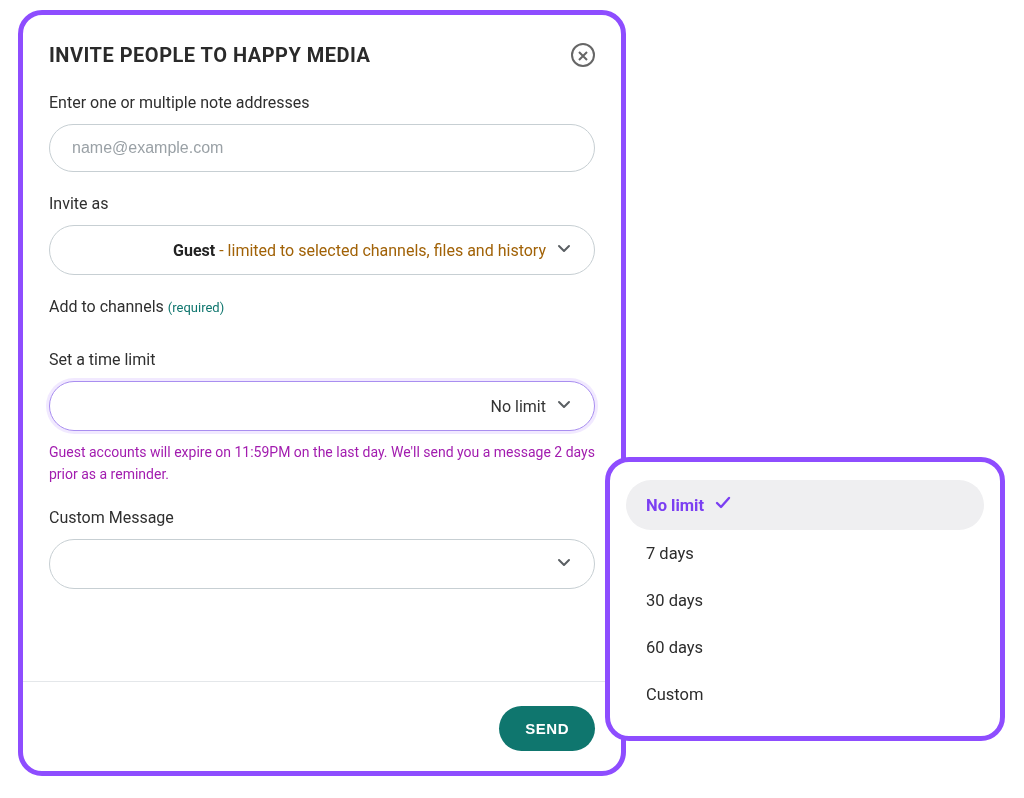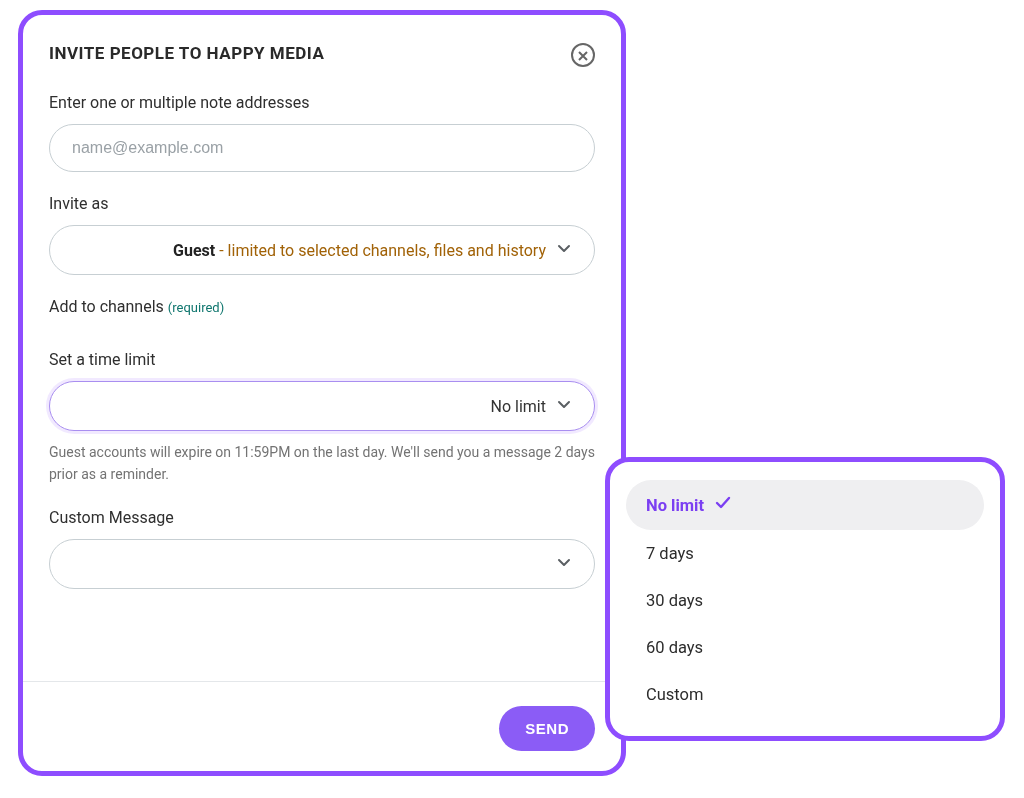--- a/index.html
+++ b/index.html
@@ -23,21 +23,21 @@
     display: flex;
     flex-direction: column;
   }
   .modal-header {
     display: flex;
     justify-content: space-between;
     align-items: flex-start;
     margin-bottom: 26px;
   }
   .modal-title {
-    font-size: 17px;
+    font-size: 20px;
     font-weight: 700;
     letter-spacing: 0.5px;
     color: #2a2a2a;
     text-transform: uppercase;
   }
   .close-btn {
     width: 24px;
     height: 24px;
     border: 2px solid #666;
     border-radius: 50%;
@@ -91,38 +91,38 @@
   .pill-text .muted { color: #a16207; }
   .pill-placeholder { color: #9aa1a6; }
   .chevron {
     color: #5a5f63;
     flex-shrink: 0;
     margin-left: 10px;
   }
   .chevron svg { width: 16px; height: 16px; }
   .helper-text {
     font-size: 14px;
-    color: #737373;
+    color: #a21caf;
     line-height: 1.6;
     margin-top: -4px;
     margin-bottom: 22px;
   }
   .modal-footer {
     margin-top: auto;
     border-top: 1px solid #e4e7ea;
     padding-top: 24px;
     display: flex;
     justify-content: flex-end;
     margin-left: -26px;
     margin-right: -26px;
     padding-left: 26px;
     padding-right: 26px;
   }
   .send-btn {
-    background: #8b5cf6;
+    background: #0f766e;
     color: #fff;
     font-weight: 700;
     letter-spacing: 0.5px;
     font-size: 15px;
     border: none;
     border-radius: 999px;
     padding: 14px 26px;
     cursor: pointer;
   }
 

